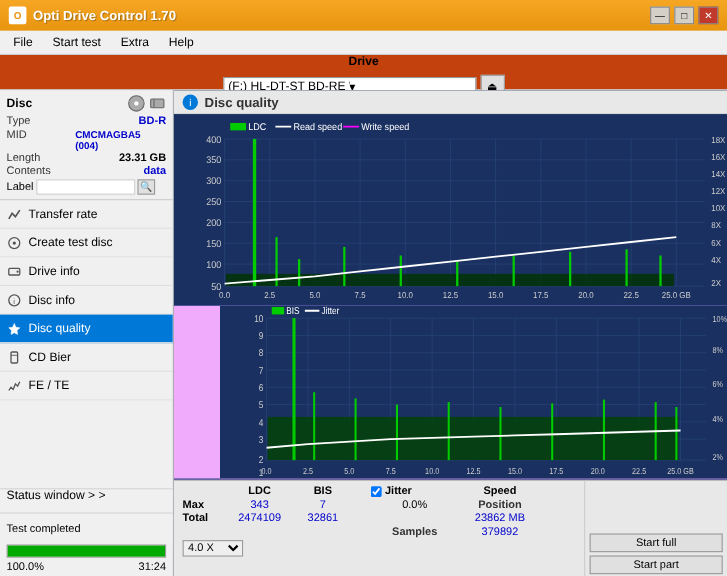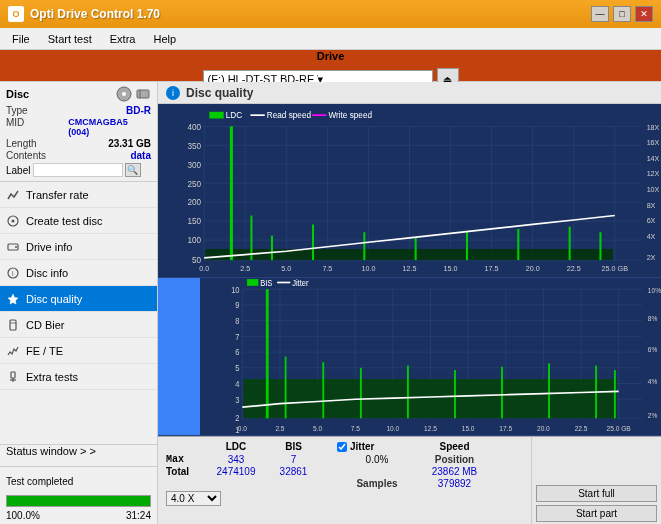--- a/index.html
+++ b/index.html
@@ -322,30 +322,20 @@
       <span class="nav-item-label">CD Bier</span>
     </div>
     <div class="nav-item">
       <div class="nav-icon">
         <svg width="12" height="12" viewBox="0 0 12 12">
             <polyline points="1,10 3,7 5,9 7,4 9,6 11,2" stroke="#555" fill="none" stroke-width="1.2"></polyline>
           </svg>
       </div>
       <span class="nav-item-label">FE / TE</span>
     </div>
-    <div class="nav-item">
-      <div class="nav-icon">
-        <svg width="12" height="12" viewBox="0 0 12 12">
-            <rect x="4" y="1" width="4" height="6" rx="0.5" fill="none" stroke="#555" stroke-width="1.2"></rect>
-            <line x1="6" y1="7" x2="6" y2="11" stroke="#555" stroke-width="1.2"></line>
-            <line x1="3" y1="9" x2="9" y2="9" stroke="#555" stroke-width="1.2"></line>
-          </svg>
-      </div>
-      <span class="nav-item-label">Extra tests</span>
-    </div>
 
     <div class="status-bar" style="margin-top:auto;">
       <div class="status-window-btn">
         <span>Status window &gt; &gt;</span>
       </div>
       <div class="status-bottom">
         <span style="font-size:10px;white-space:nowrap;">Test completed</span>
       </div>
       <div style="padding:0 6px 3px 6px;">
         <div class="progress-bar-outer">
@@ -442,21 +432,21 @@
 
           <rect x="50" y="7" width="14" height="6" fill="#00cc00"></rect>
           <text x="66" y="13" fill="white" font-size="8">LDC</text>
           <line x1="90" y1="10" x2="104" y2="10" stroke="white" stroke-width="1.5"></line>
           <text x="106" y="13" fill="white" font-size="8">Read speed</text>
           <line x1="150" y1="10" x2="164" y2="10" stroke="#ff00ff" stroke-width="1.5"></line>
           <text x="166" y="13" fill="white" font-size="8">Write speed</text>
         </svg>
       </div>
 
-      <div class="chart" style="flex:1; background:#3b82f6; position:relative;padding-left:42px;">
+      <div class="chart" style="flex:1; background:#f0abfc; position:relative;padding-left:42px;">
         <svg width="100%" height="100%" viewBox="0 0 490 140" preserveAspectRatio="none">
           <rect width="490" height="140" fill="#1a3060"></rect>
 
           <line x1="45" y1="10" x2="45" y2="125" stroke="#2a4a80" stroke-width="0.5"></line>
           <line x1="85" y1="10" x2="85" y2="125" stroke="#2a4a80" stroke-width="0.5"></line>
           <line x1="125" y1="10" x2="125" y2="125" stroke="#2a4a80" stroke-width="0.5"></line>
           <line x1="165" y1="10" x2="165" y2="125" stroke="#2a4a80" stroke-width="0.5"></line>
           <line x1="205" y1="10" x2="205" y2="125" stroke="#2a4a80" stroke-width="0.5"></line>
           <line x1="245" y1="10" x2="245" y2="125" stroke="#2a4a80" stroke-width="0.5"></line>
           <line x1="285" y1="10" x2="285" y2="125" stroke="#2a4a80" stroke-width="0.5"></line>
@@ -537,21 +527,21 @@
           <span></span>
           <span style="text-align:center;display:flex;align-items:center;gap:3px;">
             <input type="checkbox" checked="" style="width: 10px; height: 10px;">
             <span>Jitter</span>
           </span>
           <span style="text-align:center;">Speed</span>
         </div>
 
 
         <div style="display:grid;grid-template-columns:40px 60px 55px 16px 80px 75px;font-size:10px;margin-bottom:1px;">
-          <span style="font-weight:bold;font-family:Liberation Mono, monospace;">Max</span>
+          <span style="font-weight:bold;">Max</span>
           <span style="color:#0000cc;text-align:center;">343</span>
           <span style="color:#0000cc;text-align:center;">7</span>
           <span></span>
           <span style="color:#000;text-align:center;">0.0%</span>
           <span style="font-weight:bold;color:#333;text-align:center;">Position</span>
         </div>
 
         <div style="display:grid;grid-template-columns:40px 60px 55px 16px 80px 75px;font-size:10px;margin-bottom:1px;">
           <span style="font-weight:bold;">Total</span>
           <span style="color:#0000cc;text-align:center;">2474109</span>

